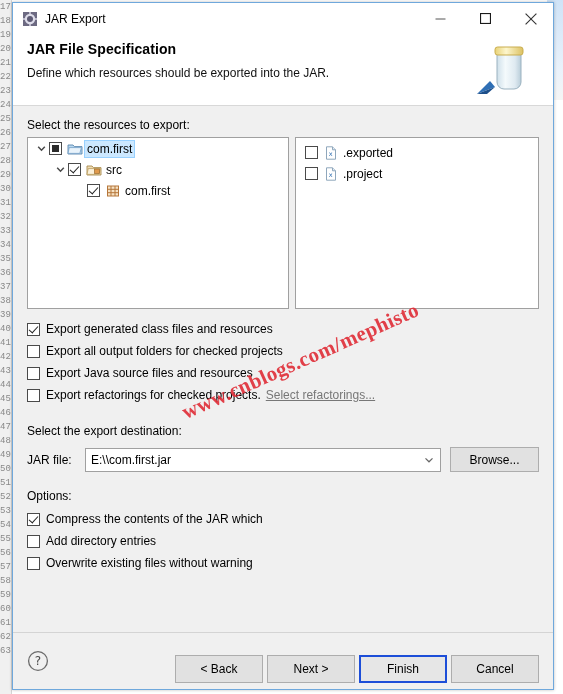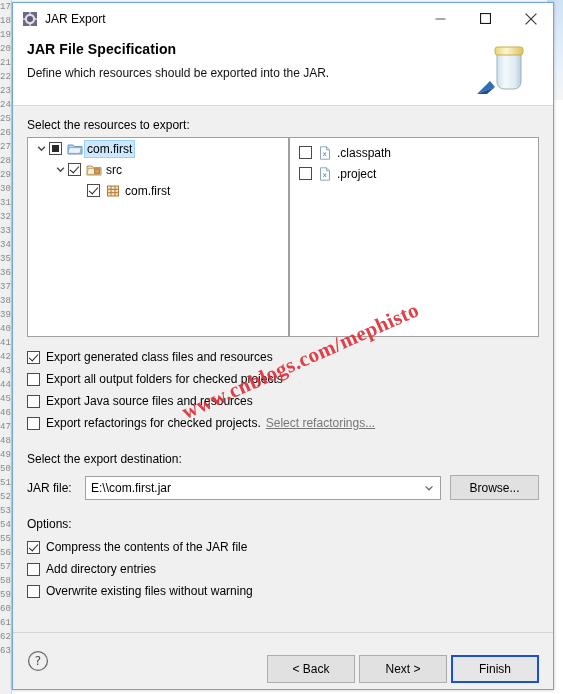--- a/index.html
+++ b/index.html
@@ -87,21 +87,21 @@
   
   #body {
     flex: 1 1 auto; background: #f0f0f0;
     padding: 12px 14px 0 14px;
     position: relative;
     display: flex; flex-direction: column;
   }
   .section-label { font-size: 12px; color: #000; margin-bottom: 5px; }
 
   
-  #panes { display: flex; height: 200px; flex: 0 0 auto; }
+  #panes { display: flex; gap: 6px; height: 172px; flex: 0 0 auto; }
   .pane {
     background: #ffffff; border: 1px solid #a0a0a0;
     overflow: hidden; position: relative;
   }
   #tree-pane { width: 262px; flex: 0 0 auto; }
   #file-pane { flex: 1 1 auto; }
 
   .trow {
     height: 21px; display: flex; align-items: center;
     font-size: 12px; color: #000; white-space: nowrap;
@@ -381,21 +381,21 @@
       <div class="pane" id="file-pane">
         <div class="frow" style="margin-top:4px">
           <div class="cbx"></div>
           <div class="ticon">
             <svg width="16" height="16" viewBox="0 0 16 16">
               <path d="M3.5 1.8 h6 l3 3 v9.4 h-9 z" fill="#ffffff" stroke="#8fa7bc" stroke-width="1"></path>
               <path d="M9.5 1.8 v3 h3" fill="#dfe9f2" stroke="#8fa7bc" stroke-width="1"></path>
               <text x="7.8" y="11.2" font-size="6.5" fill="#2b6cb0" text-anchor="middle" font-family="DejaVu Sans">x</text>
             </svg>
           </div>
-          <span>.classpath</span>
+          <span>.exported</span>
         </div>
         <div class="frow">
           <div class="cbx"></div>
           <div class="ticon">
             <svg width="16" height="16" viewBox="0 0 16 16">
               <path d="M3.5 1.8 h6 l3 3 v9.4 h-9 z" fill="#ffffff" stroke="#8fa7bc" stroke-width="1"></path>
               <path d="M9.5 1.8 v3 h3" fill="#dfe9f2" stroke="#8fa7bc" stroke-width="1"></path>
               <text x="7.8" y="11.2" font-size="6.5" fill="#2b6cb0" text-anchor="middle" font-family="DejaVu Sans">x</text>
             </svg>
           </div>
@@ -439,21 +439,21 @@
         </div>
         <div id="browse-btn">Browse...</div>
       </div>
     </div>
 
     <div id="options">
       <div class="section-label">Options:</div>
       <div id="options-rows">
         <div class="optrow">
           <div class="cbx checked"></div>
-          <span>Compress the contents of the JAR file</span>
+          <span>Compress the contents of the JAR which</span>
         </div>
         <div class="optrow">
           <div class="cbx"></div>
           <span>Add directory entries</span>
         </div>
         <div class="optrow">
           <div class="cbx"></div>
           <span>Overwrite existing files without warning</span>
         </div>
       </div>
@@ -469,16 +469,17 @@
     <div id="help-icon">
       <svg width="22" height="22" viewBox="0 0 22 22">
         <circle cx="11" cy="11" r="9.4" fill="none" stroke="#6b6b6b" stroke-width="1.3"></circle>
         <text x="11" y="15.4" font-size="12" fill="#4a4a4a" text-anchor="middle" font-family="DejaVu Sans">?</text>
       </svg>
     </div>
     <div id="btns">
       <div class="btn">&lt; Back</div>
       <div class="btn">Next &gt;</div>
       <div class="btn default">Finish</div>
+      <div class="btn">Cancel</div>
     </div>
   </div>
 
 </div>
 
 </body></html>

